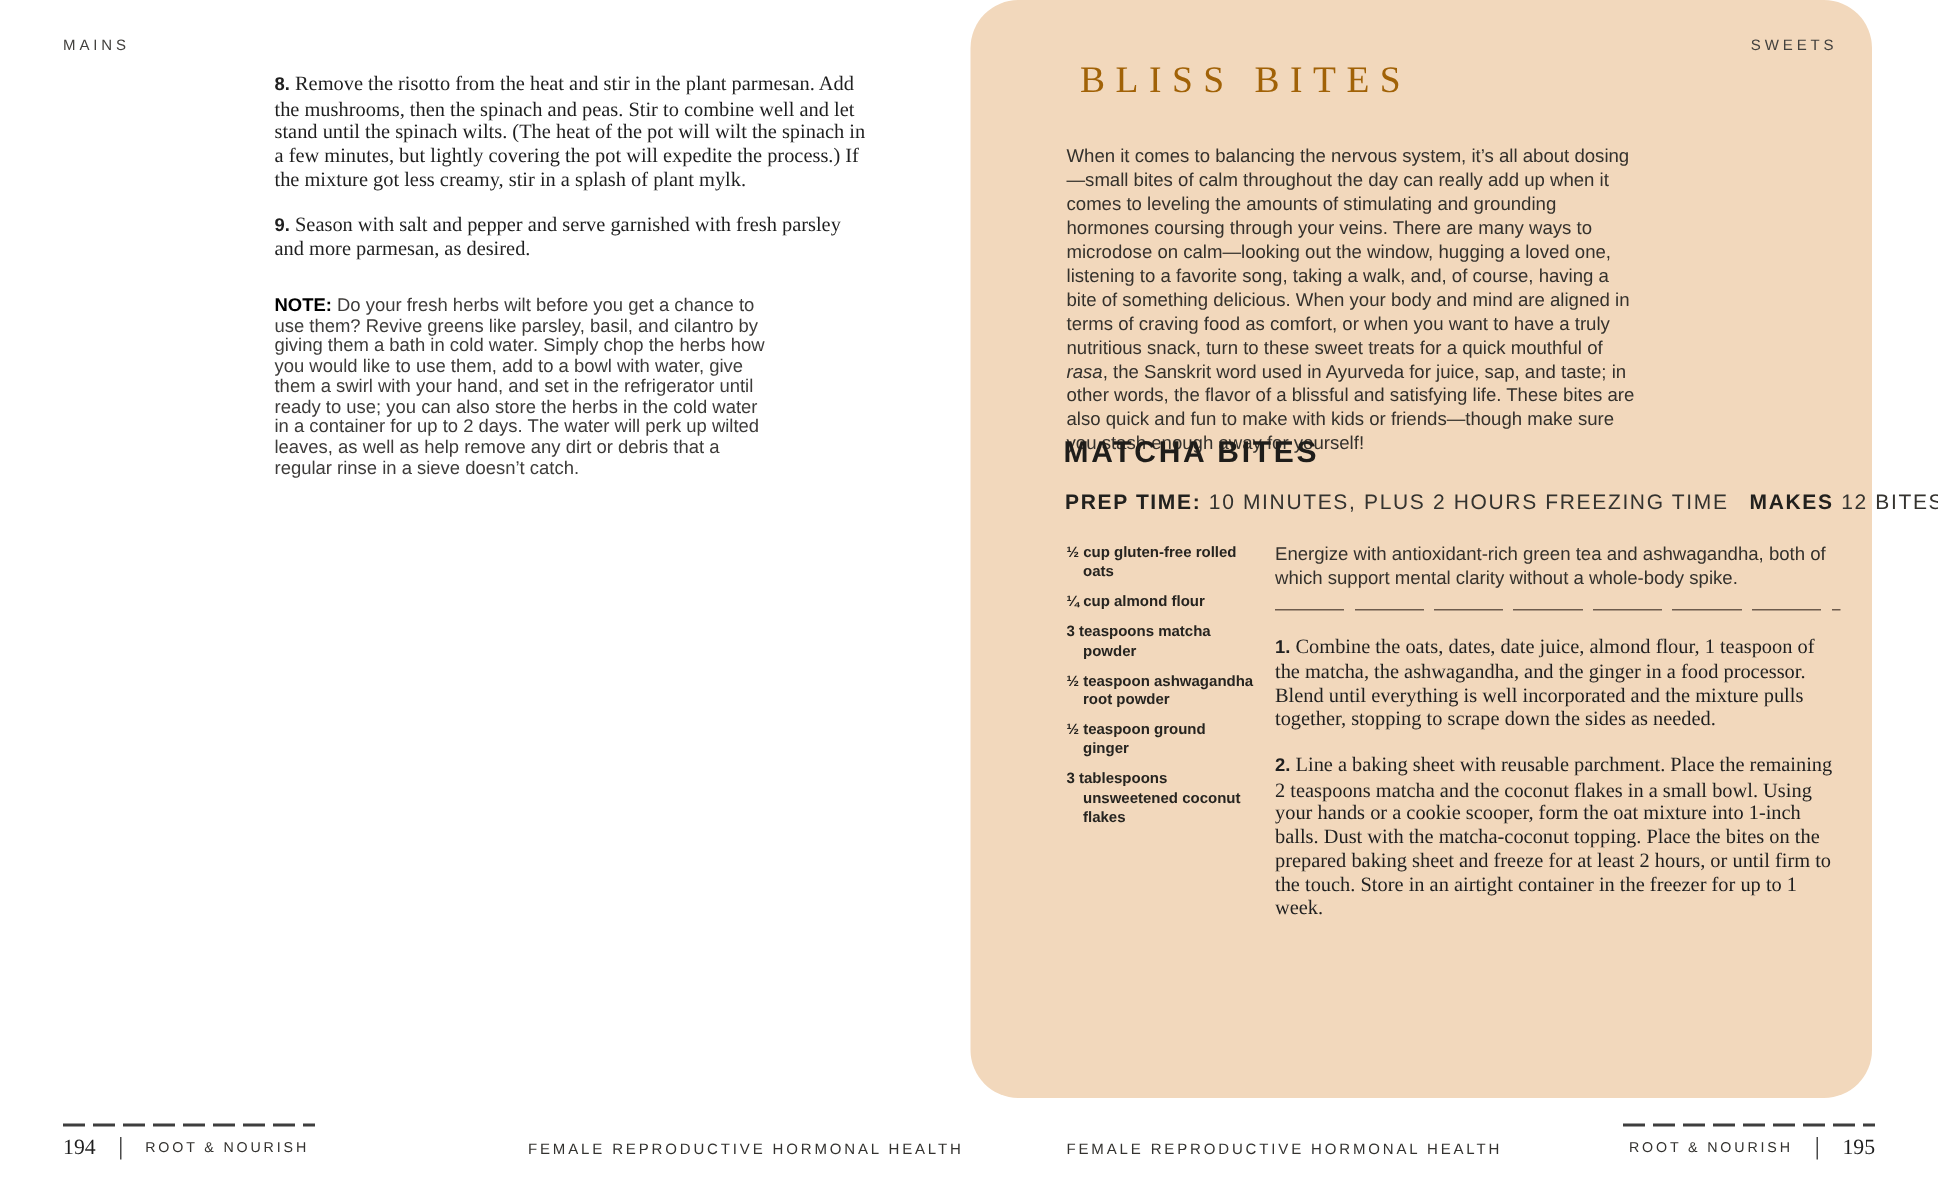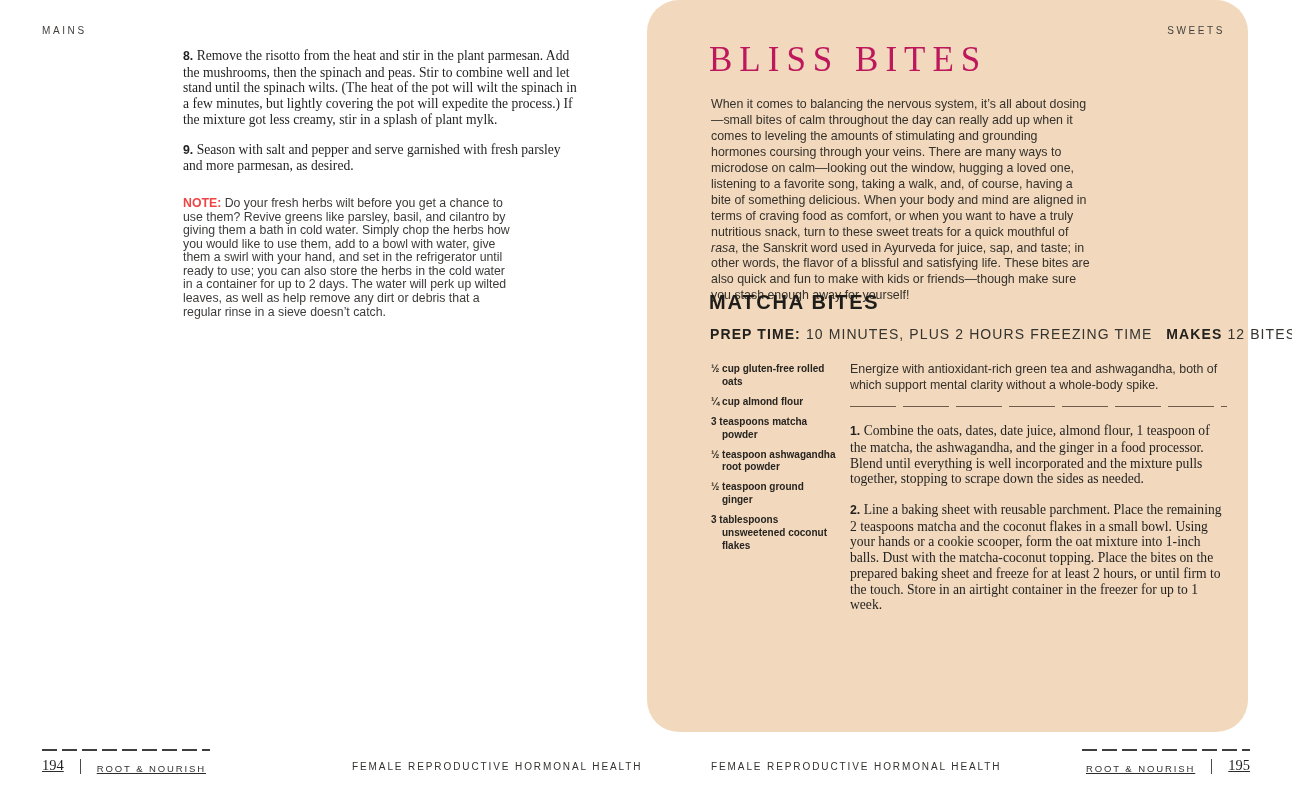--- a/index.html
+++ b/index.html
@@ -25,34 +25,34 @@
     margin:0 0 14px 0;
   }
   .step-num {
     font-family:"Liberation Sans", sans-serif;
     font-weight:bold; font-size:12.3px;
   }
   .note {
     margin-top:23px; width:328px;
     font-size:12.3px; line-height:13.6px; color:#3e3c3a;
   }
-  .note-label { font-weight:bold; color:#ef4444;margin-top:45px; }
+  .note-label { font-weight:bold; color:#000000;margin-top:45px; }
 
   
   .right-page {
     position:absolute; left:647px; top:0; width:601px; height:732px;
     background:#f2d8bc;
     border-radius:32px;
   }
   .page-label.right { right:23px; left:auto; }
 
   .bliss-title {
-    position:absolute; left:62px; top:40px;
+    position:absolute; left:73px; top:40px;
     font-family:"Liberation Serif", serif;
-    font-size:35px; letter-spacing:7px; font-weight:400; color:#be185d;
+    font-size:25px; letter-spacing:7px; font-weight:400; color:#a16207;
     white-space:nowrap;
   }
   .bliss-intro {
     position:absolute; left:64px; top:85px; width:384px;
     font-size:12.4px; line-height:15.9px; color:#34312c;
   }
   .bliss-intro .it { font-style:italic; }
 
   .matcha-title {
     position:absolute; left:62px; top:291px;
@@ -85,21 +85,21 @@
 
   
   .dash-rule {
     position:absolute; top:749px; width:168px; height:1.5px;
     background:repeating-linear-gradient(90deg,#3e3e3e 0 15px, rgba(0,0,0,0) 15px 20px);
   }
   .dash-rule.l { left:42px; }
   .dash-rule.r { right:42px; }
 
   .footer-corner {
-    position:absolute; top:757px; display:flex; align-items:flex-end; gap:16px;text-decoration:underline;
+    position:absolute; top:757px; display:flex; align-items:center; gap:16px;
   }
   .footer-corner.l { left:42px; }
   .footer-corner.r { right:42px; }
   .pagenum { font-family:"Liberation Serif", serif; font-size:14.5px; color:#1f1f1f; }
   .vbar { width:1px; height:15px; background:#4a4a4a; }
   .booktitle { font-size:9.5px; letter-spacing:1.9px; color:#33322f; white-space:nowrap; }
 
   .chapter {
     position:absolute; top:761px;
     font-size:10px; letter-spacing:1.9px; color:#33322f; white-space:nowrap;

